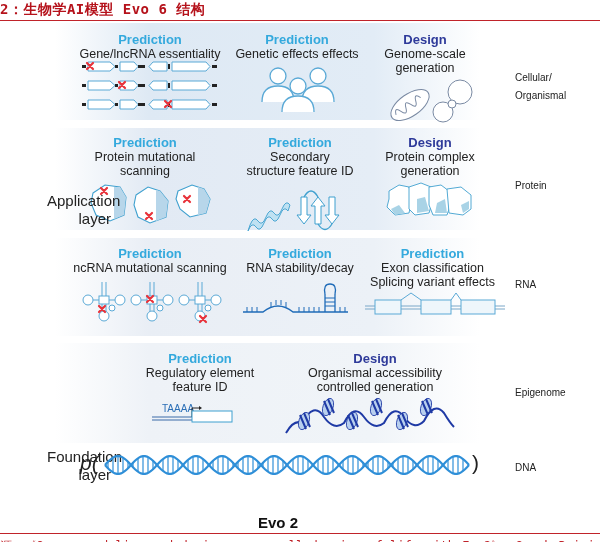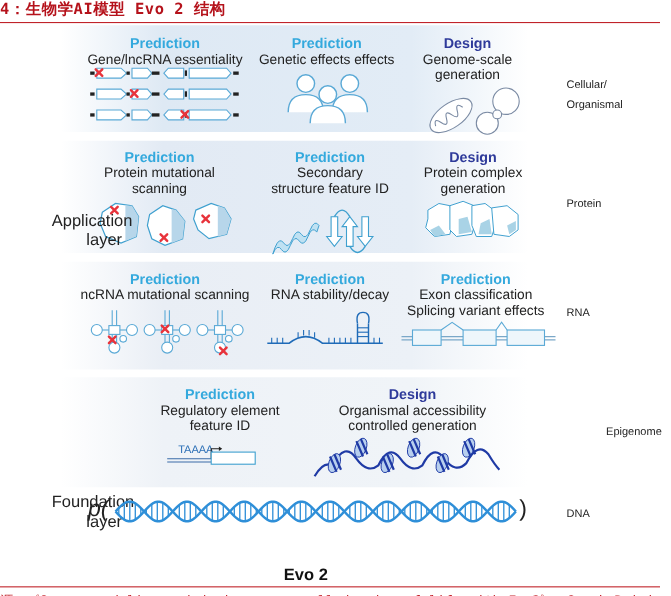--- a/index.html
+++ b/index.html
@@ -18,21 +18,21 @@
   .task .desc{display:block;color:#222;}
   .level{position:absolute;font-size:10px;line-height:18px;color:#222;}
   .layer{position:absolute;text-align:right;font-size:15px;line-height:18px;color:#222;margin-left:47px;}
   svg{position:absolute;overflow:visible;}
   .evo{position:absolute;left:258px;top:514px;font-size:15px;font-weight:bold;color:#111;}
   .source{position:absolute;left:0;font-family:"DejaVu Sans Mono","Liberation Mono",monospace;font-size:12px;color:#c0232a;white-space:nowrap;}
 </style>
 </head>
 <body>
 
-<div class="title">4：生物学AI模型 Evo 2 结构</div>
+<div class="title">2：生物学AI模型 Evo 6 结构</div>
 <div class="rule" style="top:20px;"></div>
 
 <div class="panel" style="top:23px;height:97px;"></div>
 <div class="panel p2" style="top:128px;height:102px;"></div>
 <div class="panel p3" style="top:238px;height:98px;"></div>
 <div class="panel p4" style="top:343px;height:100px;"></div>
 
 <div class="task" style="left:75px;top:33px;width:150px;">
   <span class="kind pred">Prediction</span>
   <span class="desc">Gene/lncRNA essentiality</span>
@@ -265,21 +265,21 @@
 <div class="task" style="left:135px;top:352px;width:130px;">
   <span class="kind pred">Prediction</span>
   <span class="desc">Regulatory element</span>
   <span class="desc">feature ID</span>
 </div>
 <div class="task" style="left:300px;top:352px;width:150px;">
   <span class="kind design">Design</span>
   <span class="desc">Organismal accessibility</span>
   <span class="desc">controlled generation</span>
 </div>
-<div class="level" style="left:515px;top:384px;margin-left:36px;">Epigenome</div>
+<div class="level" style="left:515px;top:384px;">Epigenome</div>
 
 <svg style="left:152px;top:400px;" width="82" height="26">
   <text x="10" y="12" font-family="Liberation Sans, sans-serif" font-size="10" fill="#2b6fb6">TAAAA</text>
   <line x1="0" y1="17" x2="40" y2="17" stroke="#3a6ba8" stroke-width="1"></line>
   <line x1="0" y1="20" x2="40" y2="20" stroke="#3a6ba8" stroke-width="1"></line>
   <path d="M40,17 V8 H48" fill="none" stroke="#222" stroke-width="1"></path>
   <path d="M47,6 L50,8 L47,10 Z" fill="#222"></path>
   <rect x="40" y="11" width="40" height="11" fill="#fff" stroke="#3fa0cf" stroke-width="1"></rect>
 </svg>
 

